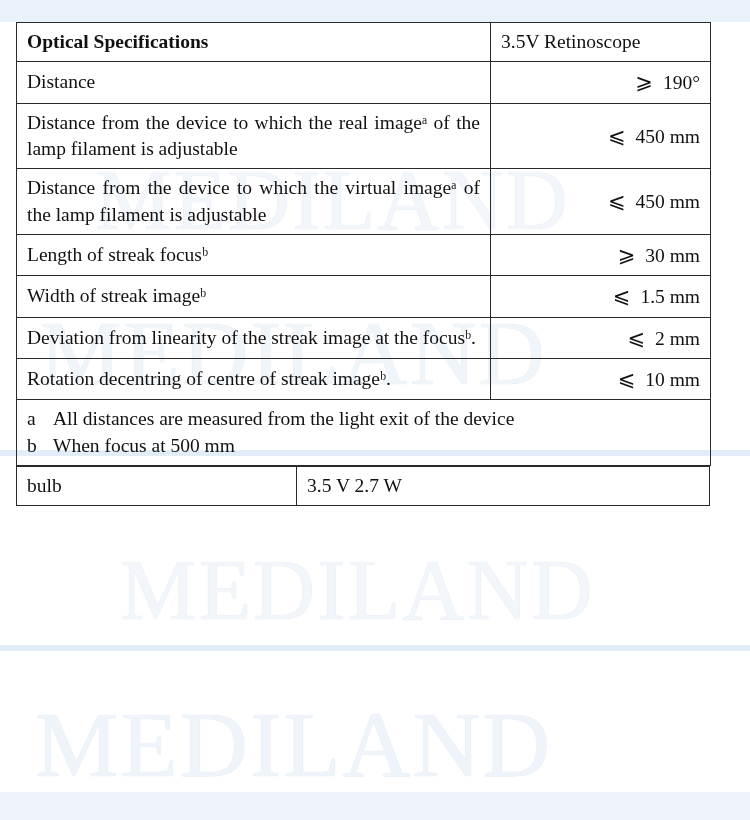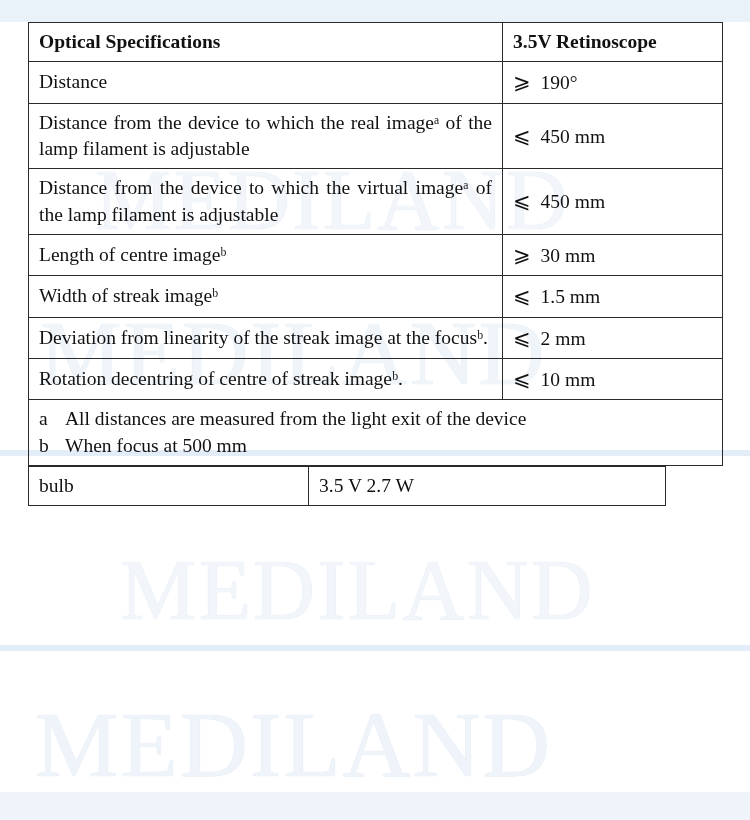--- a/index.html
+++ b/index.html
@@ -45,25 +45,25 @@
   }
   .tint-top    { top: 0;   height: 22px; }
   .tint-mid    { top: 450px; height: 6px; background:#e3edf7;}
   .tint-low    { top: 645px; height: 6px; background:#e3edf7;}
   .tint-bottom { bottom: 0; height: 28px; background:#eef4fa;}
 
   
   .doc {
     position: relative;
     z-index: 2;
-    padding: 22px 28px 0 28px;
+    padding: 22px 28px 0 16px;
     box-sizing: border-box;
   }
   table.spec {
-    width: 638px;
+    width: 694px;
     border-collapse: collapse;
     table-layout: fixed;
     background: transparent;
   }
   table.spec td {
     border: 1px solid #2a2a2a;
     padding: 6px 10px;
     font-size: 19.5px;
     line-height: 1.35;
     color: #111;
@@ -71,33 +71,34 @@
     background: transparent;
   }
   .col-label { width: 474px; }
   .col-value { width: 220px; }
 
   .hdr-left {
     font-weight: bold;
     font-size: 20px;
   }
   .hdr-right {
-    font-weight: bold;
+    font-weight: normal;
     font-size: 22px;
     color: #4a90d9;
     text-align: left;
     padding-left: 12px;
   }
   .justify-last-left {
     text-align: justify;
     text-align-last: left;
   }
   .val {
     font-size: 20px;
     padding-left: 18px;
+    text-align: right;
   }
   .val .sym {
     font-size: 21px;
     margin-right: 10px;
   }
   .notes-cell {
     padding: 8px 10px 10px 10px;
     font-size: 19.5px;
     line-height: 1.45;
     margin-left: 21px;
@@ -154,21 +155,21 @@
       </tr>
 
       <tr>
         <td class="justify-last-left">Distance from the device to which the virtual imageᵃ of the lamp filament is adjustable</td>
         <td class="val">
           <span class="sym">⩽</span><span>450 mm</span>
         </td>
       </tr>
 
       <tr>
-        <td>Length of centre imageᵇ</td>
+        <td>Length of streak focusᵇ</td>
         <td class="val">
           <span class="sym">⩾</span><span>30 mm</span>
         </td>
       </tr>
 
       <tr>
         <td>Width of streak imageᵇ</td>
         <td class="val">
           <span class="sym">⩽</span><span>1.5 mm</span>
         </td>

